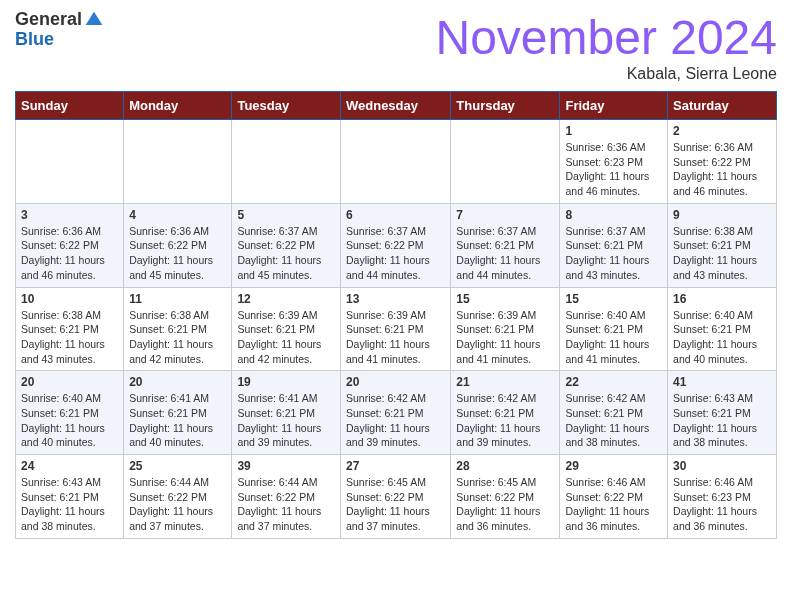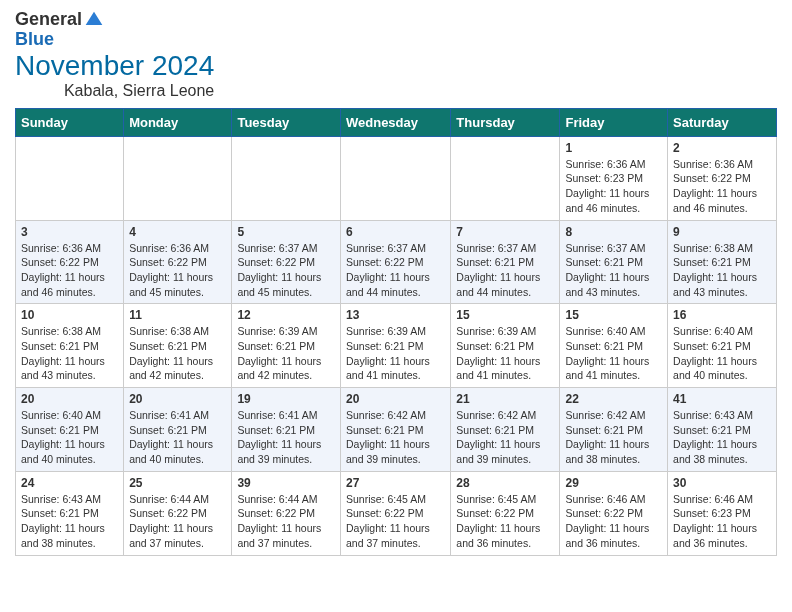--- a/index.html
+++ b/index.html
@@ -11,21 +11,20 @@
     }
     .page {
       width: 792px;
       padding: 10px 15px;
     }
     .header {
       display: flex;
       justify-content: space-between;
       align-items: flex-start;
       margin-bottom: 8px;
-      flex-direction: column;
     }
     .logo {
       display: flex;
       align-items: center;
     }
     .logo-text {
       font-size: 18px;
       font-weight: bold;
       line-height: 1.1;
     }
@@ -33,35 +32,35 @@
     .logo-blue { color: #1a6bb5; }
     .logo-icon {
       width: 20px;
       height: 20px;
       margin-left: 2px;
     }
     .title-block {
       text-align: right;
     }
     .month-title {
-      font-size: 28px;
+      font-size: 48px;
       font-weight: normal;
-      color: #0369a1;
+      color: #8b5cf6;
     }
     .location {
       font-size: 16px;
       color: #333;
     }
     .calendar {
       width: 100%;
       border-collapse: collapse;
       border: 1px solid #ccc;
     }
     .calendar th {
-      background-color: #0f766e;
+      background-color: #7f1d1d;
       color: #fff;
       text-align: left;
       padding: 6px 5px;
       font-size: 13px;
       font-weight: bold;
       border: 1px solid #2060a8;
     }
     .calendar td {
       vertical-align: top;
       border: 1px solid #ccc;

